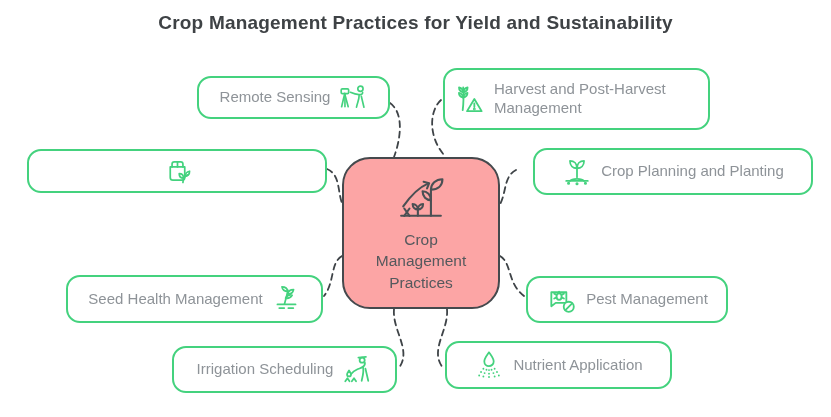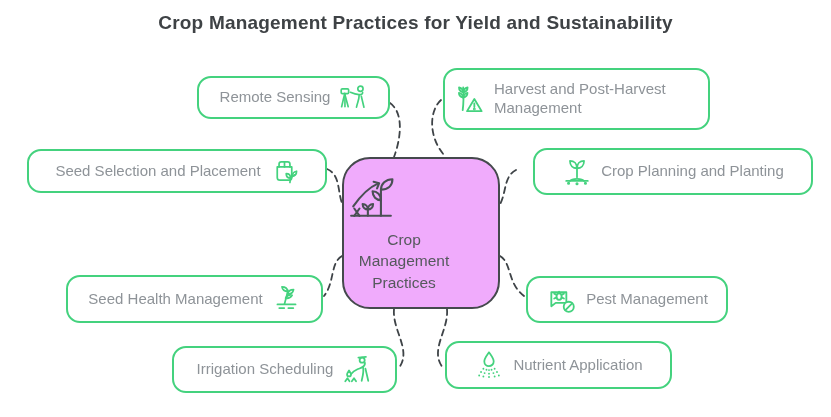--- a/index.html
+++ b/index.html
@@ -23,22 +23,22 @@
   #node-remote-sensing {left:197px;top:76px;width:193px;height:43px;}
   #node-harvest        {left:443px;top:68px;width:267px;height:62px;}
   #node-seed-selection {left:27px; top:149px;width:300px;height:44px;}
   #node-crop-planning  {left:533px;top:148px;width:280px;height:47px;}
   #node-soil-health    {left:66px; top:275px;width:257px;height:48px;}
   #node-pest           {left:526px;top:276px;width:202px;height:47px;}
   #node-irrigation     {left:172px;top:346px;width:225px;height:47px;}
   #node-nutrient       {left:445px;top:341px;width:227px;height:48px;}
 
   .center-node{position:absolute;z-index:2;left:342px;top:157px;width:158px;height:152px;
-        background:#f0abfc;border:2px solid #45494d;border-radius:28px;box-sizing:border-box;
-        display:flex;flex-direction:column;justify-content:flex-start;
+        background:#fca5a5;border:2px solid #45494d;border-radius:28px;box-sizing:border-box;
+        display:flex;flex-direction:column;align-items:center;justify-content:flex-start;
         padding-top:15px;}
   .center-node .center-icon{color:#4a5054;}
   .center-node .center-label{margin-top:5px;color:#55595d;font-size:15.5px;line-height:1.38;
         text-align:center;width:120px;}
 </style>
 </head>
 <body>
 
 <div class="stage">
 
@@ -100,21 +100,20 @@
         <path d="M9.5 14 C12.3 13.5 13.9 11.5 13.9 9.1 C11.3 9.7 9.7 11.4 9.5 14 Z"></path>
         <path d="M21 15.5 L28.5 28 L13.5 28 Z"></path>
         <path d="M21 20 V 23.8"></path>
         <circle cx="21" cy="25.9" r="0.5" fill="currentColor"></circle>
       </svg>
     </span>
     <span class="label wrap">Harvest and Post-Harvest Management</span>
   </div>
 
   <div class="node" id="node-seed-selection">
-    <span class="label">Seed Selection and Placement</span>
     <span class="icon">
       <svg width="29" height="29" viewBox="0 0 32 32" fill="none" stroke="currentColor" stroke-width="1.9" stroke-linecap="round" stroke-linejoin="round">
         <path d="M8 11 H 24 V 22.5 A 3 3 0 0 1 21 25.5 H 11 A 3 3 0 0 1 8 22.5 Z"></path>
         <path d="M10 11 V 8 A 2.5 2.5 0 0 1 12.5 5.5 H 19.5 A 2.5 2.5 0 0 1 22 8 V 11"></path>
         <path d="M16 5.5 V 11"></path>
         <path d="M22 28 C22 23 24 20.8 27.5 19.8"></path>
         <path d="M22.6 23.2 C19.6 23.2 17.9 21.1 17.9 18.4 C21 18.4 22.6 20.3 22.6 23.2 Z"></path>
         <path d="M24.6 21.4 C24.6 18.3 26.2 16.2 29.3 15.7 C29.3 18.9 27.7 20.9 24.6 21.4 Z"></path>
       </svg>
     </span>

